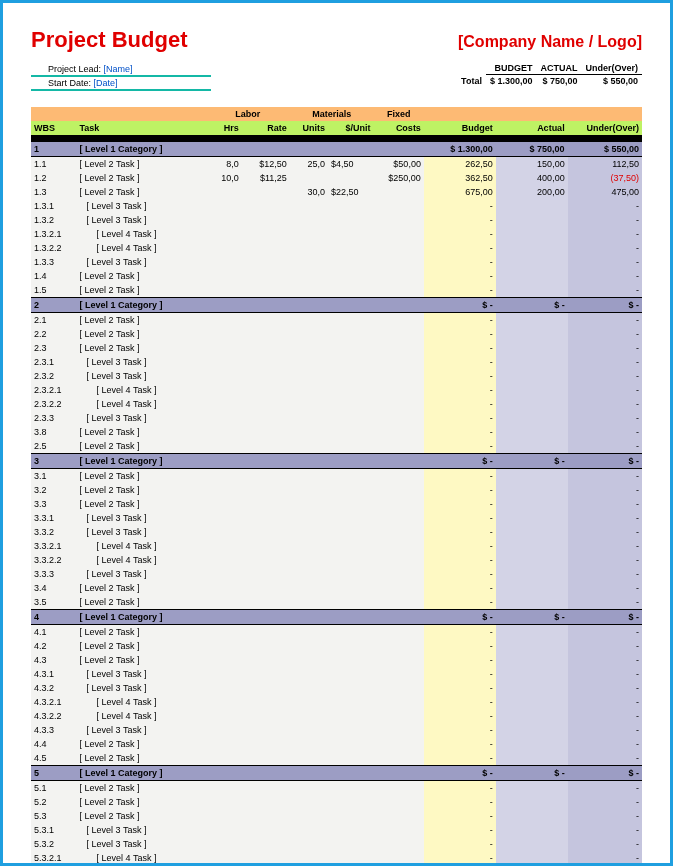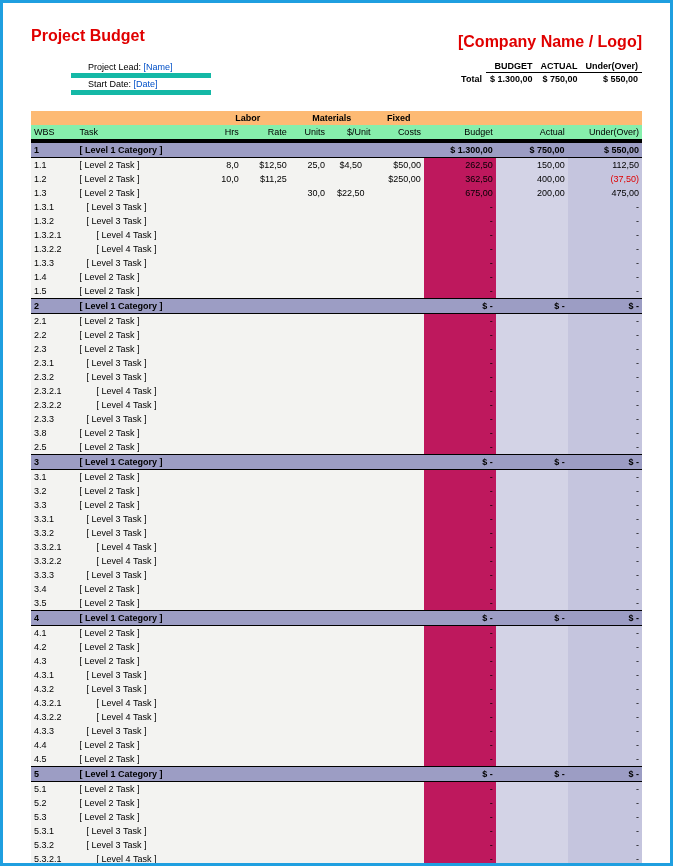--- a/index.html
+++ b/index.html
@@ -14,37 +14,37 @@
     padding:24px 28px;
     background:#fff;
   }
   .header{
     display:flex;
     justify-content:space-between;
     align-items:flex-start;
     margin-bottom:10px;
   }
   .title{
-    font-size:16px;
+    font-size:22px;
     font-weight:bold;
     color:#e00000;
   }
   .company{
     color:#e00000;
     font-size:16px;
     font-weight:bold;
     margin-top:6px;
   }
   .meta-row{
     display:flex;
     justify-content:space-between;
     margin-bottom:16px;
   }
   .meta-left{width:180px;font-size:9px;}
-  .meta-left div{border-bottom:5px solid #14b8a6;padding:1px 17px;margin-left:40px;}
+  .meta-left div{border-bottom:2px solid #14b8a6;padding:1px 17px;}
   .meta-left .lbl{font-weight:normal;}
   .meta-left .val{color:#0050c8}
   .totals-box{font-size:9px;white-space:nowrap;}
   .totals-box table{border-collapse:collapse}
   .totals-box th{font-weight:bold;text-align:right;padding:0 4px 1px 4px;border-bottom:1px solid #000}
   .totals-box td{text-align:right;padding:1px 4px;font-weight:bold}
   .totals-box .lbl{font-weight:bold;text-align:right;border-bottom:none;padding-right:4px}
 
   table.grid{
     width:100%;
@@ -59,40 +59,40 @@
     white-space:nowrap;
     box-sizing:border-box;
   }
   table.grid thead .grp th{
     text-align:center;
     font-weight:bold;
     border:none;
     background:#fdba74;
   }
   table.grid thead .cols th{
-    font-weight:normal;
-    border-bottom:4px solid #000000;
-    background:#86efac;
+    font-weight:bold;
+    border-bottom:7px solid #000000;
+    background:#bef264;
   }
   table.grid thead th.r{text-align:right}
   table.grid thead th.l{text-align:left}
 
   
   .c-wbs{width:38px;text-align:left}
   .c-task{width:108px;text-align:left}
   .c-hrs{width:30px;text-align:right}
   .c-rate{width:40px;text-align:right}
   .c-units{width:32px;text-align:right}
-  .c-unitp{width:38px;text-align:center}
+  .c-unitp{width:38px;text-align:left}
   .c-fixed{width:42px;text-align:right}
   .c-budget{width:60px;text-align:right}
   .c-actual{width:60px;text-align:right}
   .c-uo{width:62px;text-align:right}
 
-  .bg-b{background:#be185d}
+  .bg-b{background:#fef9c3}
   .bg-a{background:#d3d3e6}
   .bg-u{background:#c5c5de}
 
   tr.cat td{background:#9c9dc4;color:#000;font-weight:bold;border-top:1px solid #000;border-bottom:1px solid #000}
   tr.cat td.c-task{font-weight:bold}
   tr.row td{border-bottom:0}
   .neg{color:#e00000}
   .pad1{padding-left:10px !important}
   .pad2{padding-left:20px !important}
 </style>

